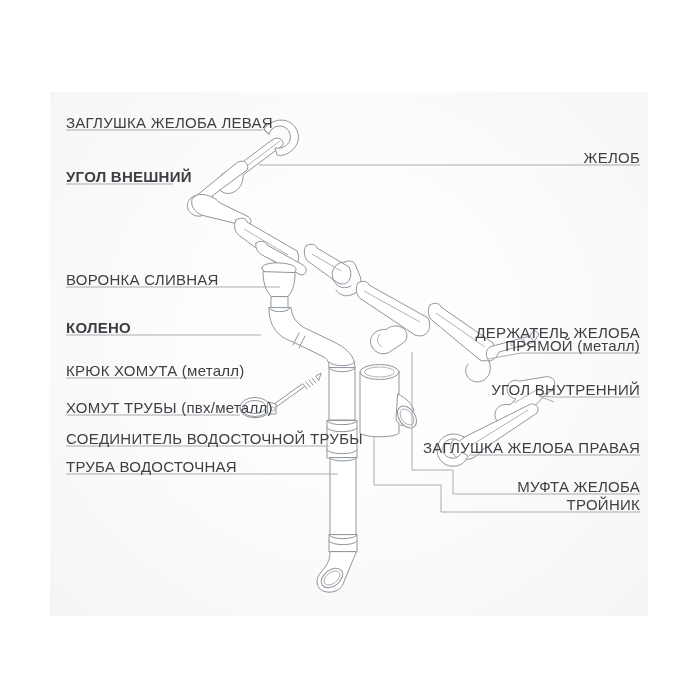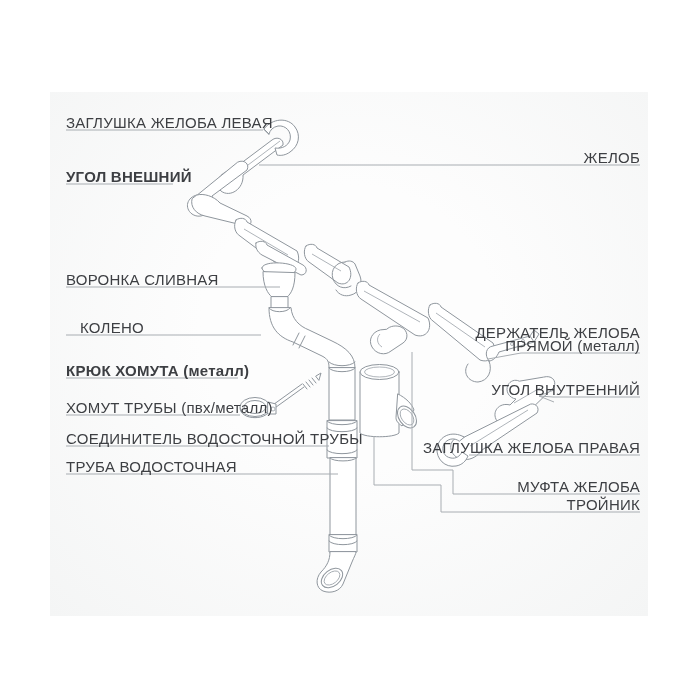--- a/index.html
+++ b/index.html
@@ -177,22 +177,22 @@
       <polyline points="469,455 640,455" class="leader"></polyline>
       <polyline points="412,352 412,470 453,470 453,494 640,494" class="leader"></polyline>
       <polyline points="374,436 374,485 441,485 441,512 640,512" class="leader"></polyline>
     </g>
 </svg>
 
 <div id="label-layer">
     <div class="diagram-label" style="left: 66px; top: 116px;">ЗАГЛУШКА ЖЕЛОБА ЛЕВАЯ</div>
     <div class="diagram-label" style="left: 66px; top: 170px; font-weight: bold;">УГОЛ ВНЕШНИЙ</div>
     <div class="diagram-label" style="left: 66px; top: 273px;">ВОРОНКА СЛИВНАЯ</div>
-    <div class="diagram-label" style="left: 80px; top: 321px;">КОЛЕНО</div>
-    <div class="diagram-label" style="left: 66px; top: 364px; font-weight: bold;">КРЮК ХОМУТА (металл)</div>
+    <div class="diagram-label" style="left: 66px; top: 321px; font-weight: bold;">КОЛЕНО</div>
+    <div class="diagram-label" style="left: 66px; top: 364px;">КРЮК ХОМУТА (металл)</div>
     <div class="diagram-label" style="left: 66px; top: 401px;">ХОМУТ ТРУБЫ (пвх/металл)</div>
     <div class="diagram-label" style="left: 66px; top: 432px;">СОЕДИНИТЕЛЬ ВОДОСТОЧНОЙ ТРУБЫ</div>
     <div class="diagram-label" style="left: 66px; top: 460px;">ТРУБА ВОДОСТОЧНАЯ</div>
     <div class="diagram-label right" style="right: 60px; top: 151px;">
       <div>ЖЕЛОБ</div>
     </div>
     <div class="diagram-label right" style="right: 60px; top: 326px;">
       <div>ДЕРЖАТЕЛЬ ЖЕЛОБА</div>
       <div>ПРЯМОЙ (металл)</div>
     </div>

